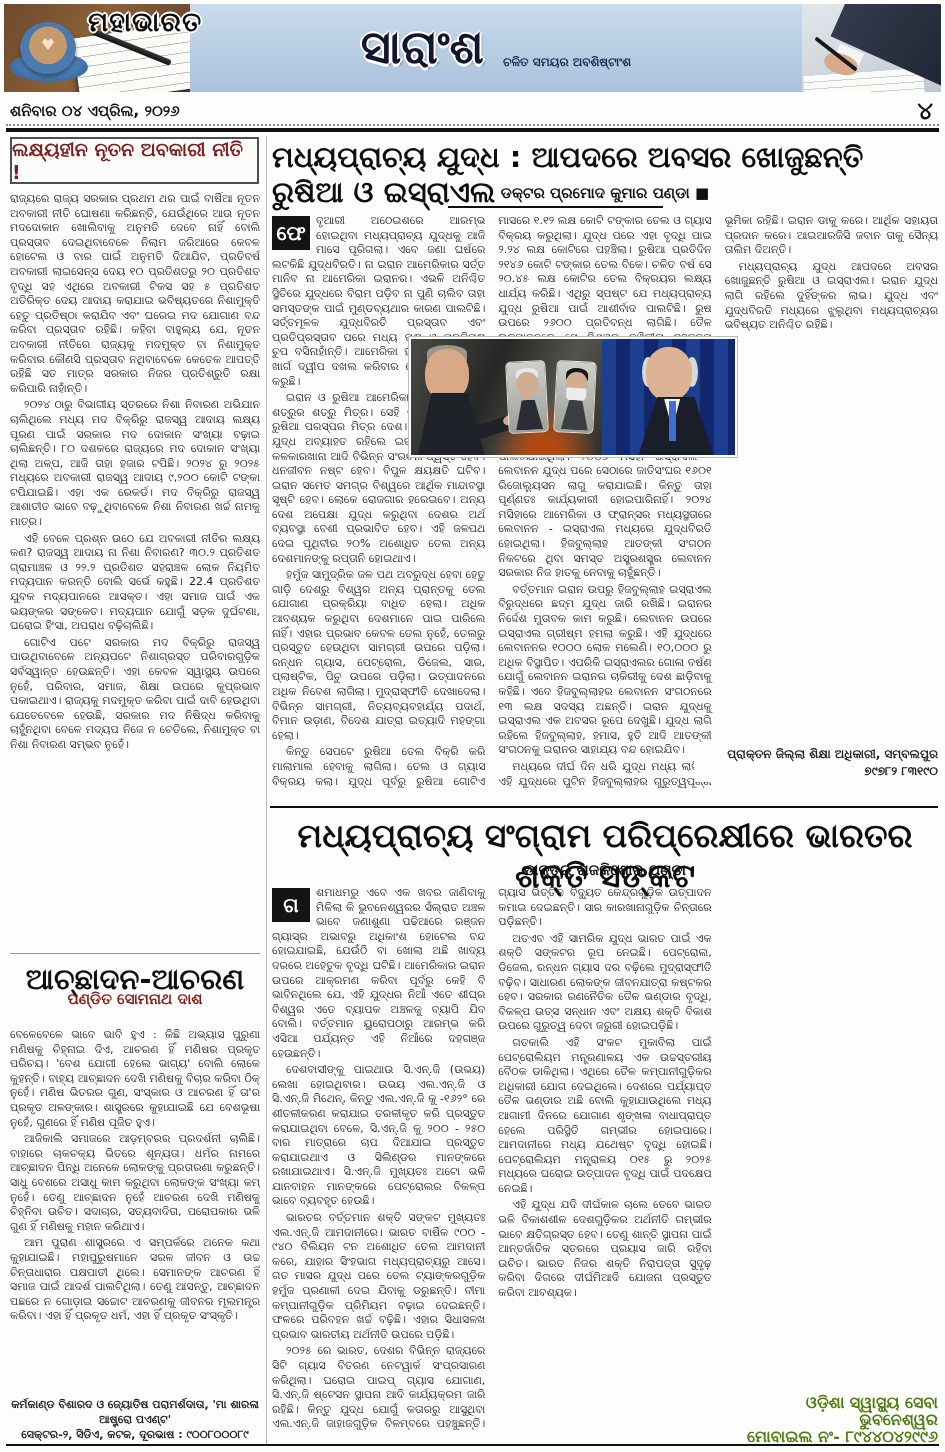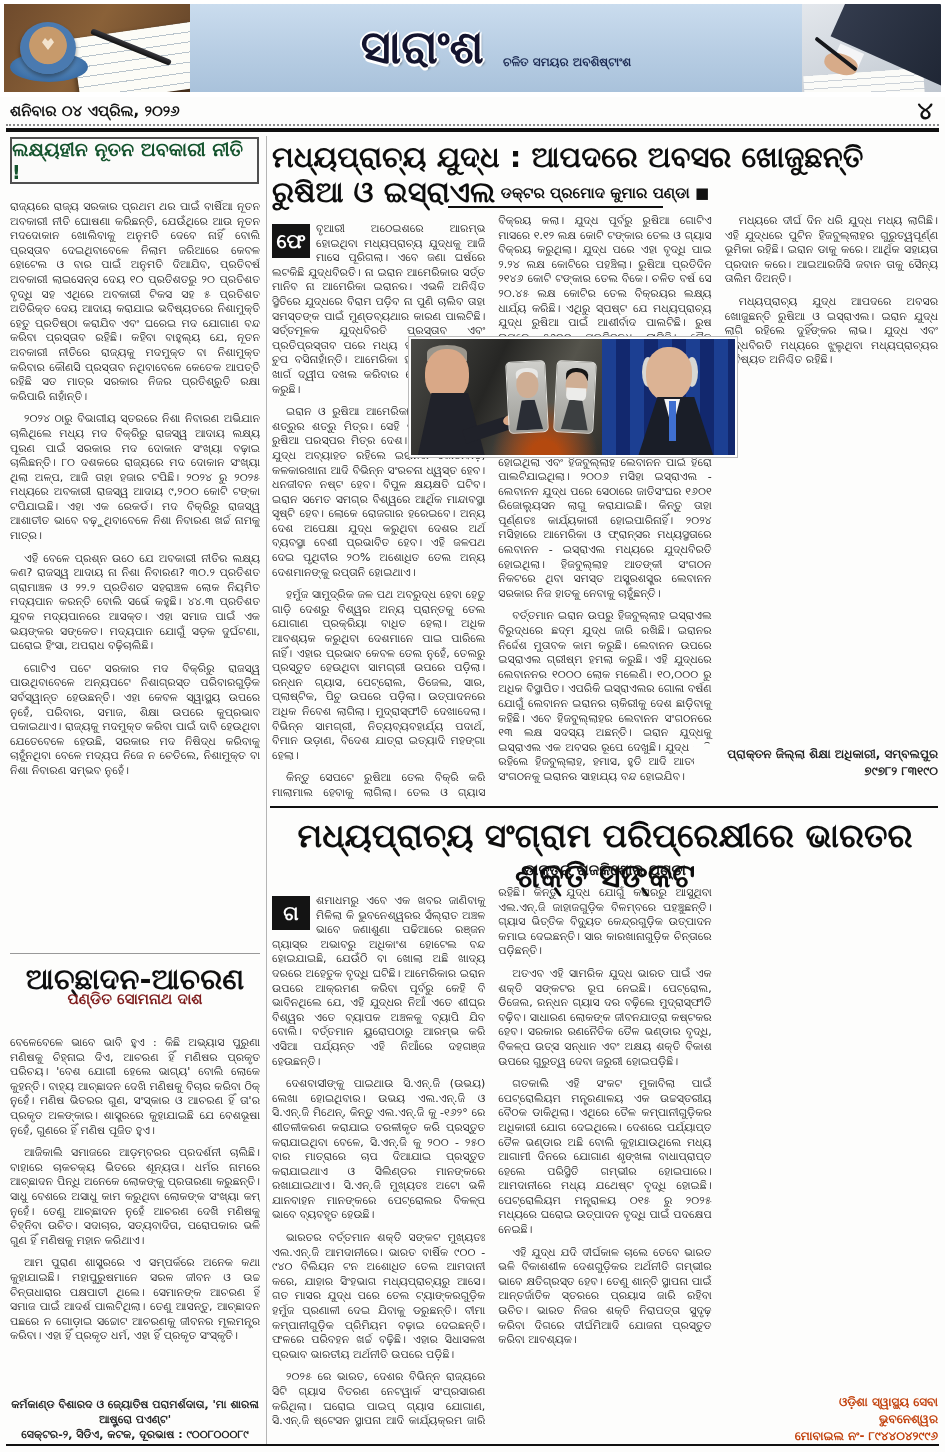--- a/index.html
+++ b/index.html
@@ -37,31 +37,31 @@
 
   
   .dateline { position:absolute; left:10px; top:99px; width:925px; height:26px; }
   .date-text { position:absolute; left:0; top:3px; font-size:15px; font-weight:bold; color:#111; }
   .page-num { position:absolute; right:2px; top:-2px; font-size:24px; font-weight:bold; color:#111; }
   .rule-dotted { position:absolute; left:6px; top:124px; width:933px; border-top:2px dotted #888; }
   .rule-heavy { position:absolute; left:6px; top:128px; width:933px; height:4px; background:#101010; }
 
   
   .body-text { font-size:11px; line-height:14.6px; text-align:justify; color:#222; }
-  .body-text p { margin:8px 0 2px 0; text-indent:14px; }
+  .body-text p { margin:0 0 2px 0; text-indent:14px; }
   .body-text p.first { text-indent:0; }
   .dropcap { float:left; width:38px; height:34px; margin:2px 6px 0 0; background:#141414; color:#fff;
              font-size:20px; font-weight:bold; text-align:center; line-height:34px; }
 
   .vert-divider { position:absolute; left:266px; top:136px; width:1px; height:1310px; background:#b5b5b5; }
 
   
   .la-headbox { position:absolute; left:10px; top:137px; width:249px; height:47px; border:2px solid #4f4f4f; background:#fbfbfa;
                 display:flex; align-items:center; justify-content:center; }
-  .la-headline { font-size:19px; font-weight:bold; color:#14532d; }
+  .la-headline { font-size:19px; font-weight:bold; color:#7f1d1d; }
   .la-body { position:absolute; left:10px; top:192px; width:250px; height:757px; overflow:hidden; }
   .left-sep { position:absolute; left:10px; top:953px; width:250px; border-top:1px solid #999; }
 
   .cov-headline { position:absolute; left:10px; top:962px; width:250px; text-align:center; font-size:29px; font-weight:bold; color:#101010; }
   .cov-byline { position:absolute; left:10px; top:990px; width:250px; text-align:center; font-size:15px; font-weight:bold; color:#7f1d1d; }
   .cov-body { position:absolute; left:10px; top:1028px; width:250px; height:367px; overflow:hidden; }
   .cov-credit { position:absolute; left:10px; top:1397px; width:250px; text-align:center; font-size:11px; font-weight:bold; line-height:15px; color:#222; background:#fdfdfc; }
 
   
   .ma-headline { position:absolute; left:272px; top:140px; width:666px; text-align:left; font-size:29px; font-weight:bold; color:#0e0e0e; }
@@ -100,36 +100,37 @@
   .bibi-tie { position:absolute; left:67px; top:62px; width:7px; height:40px; background:#3f6fd0; }
 
   .mid-rule { position:absolute; left:270px; top:806px; width:668px; height:2px; background:#101010; }
 
   
   .sa-headline { position:absolute; left:272px; top:816px; width:666px; text-align:center; font-size:33px; font-weight:bold; color:#0e0e0e; }
   .sa-byline { position:absolute; left:272px; top:861px; width:666px; text-align:center; font-size:15px; font-weight:bold; color:#111; }
   .sa-body { position:absolute; left:272px; top:886px; width:666px; height:556px; overflow:hidden;
              column-count:3; column-gap:13px; column-fill:auto; }
   .sa-credit { position:absolute; left:694px; top:1392px; width:244px; background:#fdfdfc; text-align:right;
-               font-size:12px; font-weight:bold; line-height:17px; color:#c2410c; padding:2px 0; }
+               font-size:16px; font-weight:bold; line-height:17px; color:#4d7c0f; padding:2px 0; }
   .bottom-rule { position:absolute; left:6px; top:1444px; width:933px; height:2px; background:#111; }
 </style>
 </head>
 <body>
 
 <div class="page">
 
   <div class="masthead">
     <div class="mh-left">
       <div class="notebook"></div>
       <div class="pen"></div>
       <div class="cup-saucer"></div>
       <div class="cup"></div>
       <div class="cup-heart"></div>
     </div>
+    <div class="logo-text">ମହାଭାରତ</div>
     <div class="mh-band">
       <div class="mh-title-row">
         <span class="mh-title">ସାରାଂଶ</span>
         <span class="mh-sub">ଚଳିତ ସମୟର ଅବଶିଷ୍ଟାଂଶ</span>
       </div>
     </div>
     <div class="mh-right">
       <div class="paper"></div>
       <div class="suit-arm"></div>
       <div class="cuff"></div>
@@ -145,21 +146,21 @@
   <div class="rule-dotted"></div>
   <div class="rule-heavy"></div>
   <div class="vert-divider"></div>
 
   <div class="la-headbox">
     <div class="la-headline">ଲକ୍ଷ୍ୟହୀନ ନୂତନ ଅବକାରୀ ନୀତି !</div>
   </div>
   <div class="la-body body-text">
     <p class="first">ରାଜ୍ୟରେ ରାଜ୍ୟ ସରକାର ପ୍ରଥମ ଥର ପାଇଁ ବାର୍ଷିଆ ନୂତନ ଅବକାରୀ ନୀତି ଘୋଷଣା କରିଛନ୍ତି, ଯେଉଁଥିରେ ଆଉ ନୂତନ ମଦଦୋକାନ ଖୋଲିବାକୁ ଅନୁମତି ଦେବେ ନାହିଁ ବୋଲି ପ୍ରସ୍ତାବ ଦେଇଥିବାବେଳେ ନିଲାମ ଜରିଆରେ କେବଳ ହୋଟେଲ ଓ ବାର ପାଇଁ ଅନୁମତି ଦିଆଯିବ, ପ୍ରତିବର୍ଷ ଅବକାରୀ ଲାଇସେନ୍ସ ଦେୟ ୧୦ ପ୍ରତିଶତରୁ ୨୦ ପ୍ରତିଶତ ବୃଦ୍ଧି ସହ ଏଥିରେ ଅବକାରୀ ଟିକସ ସହ ୫ ପ୍ରତିଶତ ଅତିରିକ୍ତ ଦେୟ ଆଦାୟ କରାଯାଇ ଭବିଷ୍ୟତରେ ନିଶାମୁକ୍ତି ହେତୁ ପ୍ରତିଷ୍ଠା କରାଯିବ ଏବଂ ଘରେଇ ମଦ ଯୋଗାଣ ବନ୍ଦ କରିବା ପ୍ରସ୍ତାବ ରହିଛି। କହିବା ବାହୁଲ୍ୟ ଯେ, ନୂତନ ଅବକାରୀ ନୀତିରେ ରାଜ୍ୟକୁ ମଦମୁକ୍ତ ବା ନିଶାମୁକ୍ତ କରିବାର କୌଣସି ପ୍ରସ୍ତାବ ନଥିବାବେଳେ କେତେକ ଆପତ୍ତି ରହିଛି ସତ ମାତ୍ର ସରକାର ନିଜର ପ୍ରତିଶ୍ରୁତି ରକ୍ଷା କରିପାରି ନାହାଁନ୍ତି।</p>
     <p>୨୦୨୪ ଠାରୁ ବିଭାଗୀୟ ସ୍ତରରେ ନିଶା ନିବାରଣ ଅଭିଯାନ ଚାଲିଥିଲେ ମଧ୍ୟ ମଦ ବିକ୍ରିରୁ ରାଜସ୍ୱ ଆଦାୟ ଲକ୍ଷ୍ୟ ପୂରଣ ପାଇଁ ସରକାର ମଦ ଦୋକାନ ସଂଖ୍ୟା ବଢ଼ାଇ ଚାଲିଛନ୍ତି। ୮୦ ଦଶକରେ ରାଜ୍ୟରେ ମଦ ଦୋକାନ ସଂଖ୍ୟା ଥିଲା ଅଳ୍ପ, ଆଜି ତାହା ହଜାର ଟପିଛି। ୨୦୨୪ ରୁ ୨୦୨୫ ମଧ୍ୟରେ ଅବକାରୀ ରାଜସ୍ୱ ଆଦାୟ ୯,୨୦୦ କୋଟି ଟଙ୍କା ଟପିଯାଇଛି। ଏହା ଏକ ରେକର୍ଡ। ମଦ ବିକ୍ରିରୁ ରାଜସ୍ୱ ଆଶାତୀତ ଭାବେ ବଢ଼ୁଥିବାବେଳେ ନିଶା ନିବାରଣ ଖର୍ଚ୍ଚ ନାମକୁ ମାତ୍ର।</p>
-    <p>ଏହି ବେଳେ ପ୍ରଶ୍ନ ଉଠେ ଯେ ଅବକାରୀ ନୀତିର ଲକ୍ଷ୍ୟ କଣ? ରାଜସ୍ୱ ଆଦାୟ ନା ନିଶା ନିବାରଣ? ୩୦.୨ ପ୍ରତିଶତ ଗ୍ରାମାଞ୍ଚଳ ଓ ୨୨.୨ ପ୍ରତିଶତ ସହରାଞ୍ଚଳ ଲୋକ ନିୟମିତ ମଦ୍ୟପାନ କରନ୍ତି ବୋଲି ସର୍ଭେ କହୁଛି। ୪୪.୩ ପ୍ରତିଶତ ଯୁବକ ମଦ୍ୟପାନରେ ଆସକ୍ତ। ଏହା ସମାଜ ପାଇଁ ଏକ ଭୟଙ୍କର ସଙ୍କେତ। ମଦ୍ୟପାନ ଯୋଗୁଁ ସଡ଼କ ଦୁର୍ଘଟଣା, ଘରୋଇ ହିଂସା, ଅପରାଧ ବଢ଼ିଚାଲିଛି।</p>
+    <p>ଏହି ବେଳେ ପ୍ରଶ୍ନ ଉଠେ ଯେ ଅବକାରୀ ନୀତିର ଲକ୍ଷ୍ୟ କଣ? ରାଜସ୍ୱ ଆଦାୟ ନା ନିଶା ନିବାରଣ? ୩୦.୨ ପ୍ରତିଶତ ଗ୍ରାମାଞ୍ଚଳ ଓ ୨୨.୨ ପ୍ରତିଶତ ସହରାଞ୍ଚଳ ଲୋକ ନିୟମିତ ମଦ୍ୟପାନ କରନ୍ତି ବୋଲି ସର୍ଭେ କହୁଛି। 22.4 ପ୍ରତିଶତ ଯୁବକ ମଦ୍ୟପାନରେ ଆସକ୍ତ। ଏହା ସମାଜ ପାଇଁ ଏକ ଭୟଙ୍କର ସଙ୍କେତ। ମଦ୍ୟପାନ ଯୋଗୁଁ ସଡ଼କ ଦୁର୍ଘଟଣା, ଘରୋଇ ହିଂସା, ଅପରାଧ ବଢ଼ିଚାଲିଛି।</p>
     <p>ଗୋଟିଏ ପଟେ ସରକାର ମଦ ବିକ୍ରିରୁ ରାଜସ୍ୱ ପାଉଥିବାବେଳେ ଅନ୍ୟପଟେ ନିଶାଗ୍ରସ୍ତ ପରିବାରଗୁଡ଼ିକ ସର୍ବସ୍ୱାନ୍ତ ହେଉଛନ୍ତି। ଏହା କେବଳ ସ୍ୱାସ୍ଥ୍ୟ ଉପରେ ନୁହେଁ, ପରିବାର, ସମାଜ, ଶିକ୍ଷା ଉପରେ କୁପ୍ରଭାବ ପକାଇଥାଏ। ରାଜ୍ୟକୁ ମଦମୁକ୍ତ କରିବା ପାଇଁ ଦାବି ହେଉଥିବା ଯେତେବେଳେ ହେଉଛି, ସରକାର ମଦ ନିଷିଦ୍ଧ କରିବାକୁ ଚାହୁଁନଥିବା ବେଳେ ମଦ୍ୟପ ନିଜେ ନ ଚେତିଲେ, ନିଶାମୁକ୍ତ ବା ନିଶା ନିବାରଣ ସମ୍ଭବ ନୁହେଁ।</p>
   </div>
   <div class="left-sep"></div>
 
   <div class="cov-headline">ଆଚ୍ଛାଦନ-ଆଚରଣ</div>
   <div class="cov-byline">ପଣ୍ଡିତ ସୋମନାଥ ଦାଶ</div>
   <div class="cov-body body-text">
     <p class="first">ବେଳେବେଳେ ଭାବେ ଭାବି ହୁଏ : କିଛି ଅଭ୍ୟାସ ପୁରୁଣା ମଣିଷକୁ ଚିହ୍ନାଇ ଦିଏ, ଆଚରଣ ହିଁ ମଣିଷର ପ୍ରକୃତ ପରିଚୟ। 'ବେଶ ଯୋଗୀ ହେଲେ ଭାଗ୍ୟ' ବୋଲି ଲୋକେ କୁହନ୍ତି। ବାହ୍ୟ ଆଚ୍ଛାଦନ ଦେଖି ମଣିଷକୁ ବିଚାର କରିବା ଠିକ୍ ନୁହେଁ। ମଣିଷ ଭିତରର ଗୁଣ, ସଂସ୍କାର ଓ ଆଚରଣ ହିଁ ତା'ର ପ୍ରକୃତ ଅଳଙ୍କାର। ଶାସ୍ତ୍ରରେ କୁହାଯାଇଛି ଯେ ବେଶଭୂଷା ନୁହେଁ, ଗୁଣରେ ହିଁ ମଣିଷ ପୂଜିତ ହୁଏ।</p>
     <p>ଆଜିକାଲି ସମାଜରେ ଆଡ଼ମ୍ବରର ପ୍ରଦର୍ଶନୀ ଚାଲିଛି। ବାହାରେ ଚାକଚକ୍ୟ ଭିତରେ ଶୂନ୍ୟତା। ଧର୍ମର ନାମରେ ଆଚ୍ଛାଦନ ପିନ୍ଧି ଅନେକେ ଲୋକଙ୍କୁ ପ୍ରତାରଣା କରୁଛନ୍ତି। ସାଧୁ ବେଶରେ ଅସାଧୁ କାମ କରୁଥିବା ଲୋକଙ୍କ ସଂଖ୍ୟା କମ୍ ନୁହେଁ। ତେଣୁ ଆଚ୍ଛାଦନ ନୁହେଁ ଆଚରଣ ଦେଖି ମଣିଷକୁ ଚିହ୍ନିବା ଉଚିତ। ସଦାଚାର, ସତ୍ୟବାଦିତା, ପରୋପକାର ଭଳି ଗୁଣ ହିଁ ମଣିଷକୁ ମହାନ କରିଥାଏ।</p>
     <p>ଆମ ପୁରାଣ ଶାସ୍ତ୍ରରେ ଏ ସମ୍ପର୍କରେ ଅନେକ କଥା କୁହାଯାଇଛି। ମହାପୁରୁଷମାନେ ସରଳ ଜୀବନ ଓ ଉଚ୍ଚ ଚିନ୍ତାଧାରାର ପକ୍ଷପାତୀ ଥିଲେ। ସେମାନଙ୍କ ଆଚରଣ ହିଁ ସମାଜ ପାଇଁ ଆଦର୍ଶ ପାଲଟିଥିଲା। ତେଣୁ ଆସନ୍ତୁ, ଆଚ୍ଛାଦନ ପଛରେ ନ ଗୋଡ଼ାଇ ସଚ୍ଚୋଟ ଆଚରଣକୁ ଜୀବନର ମୂଲମନ୍ତ୍ର କରିବା। ଏହା ହିଁ ପ୍ରକୃତ ଧର୍ମ, ଏହା ହିଁ ପ୍ରକୃତ ସଂସ୍କୃତି।</p>

